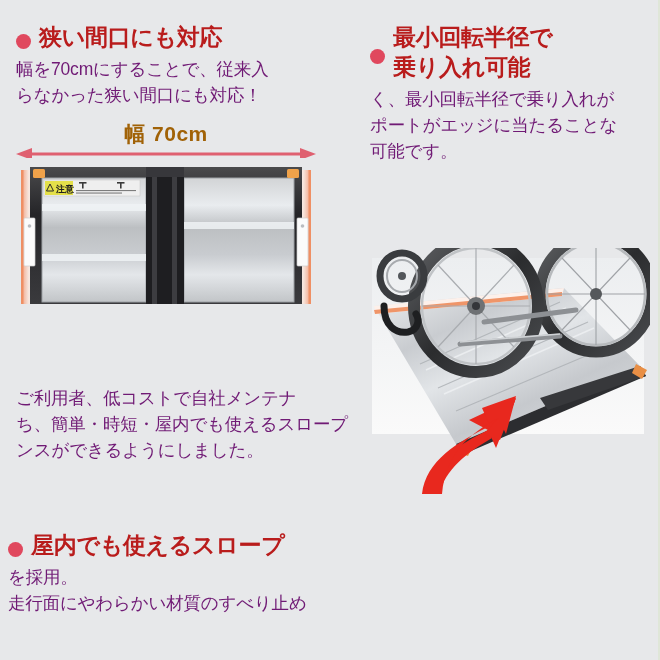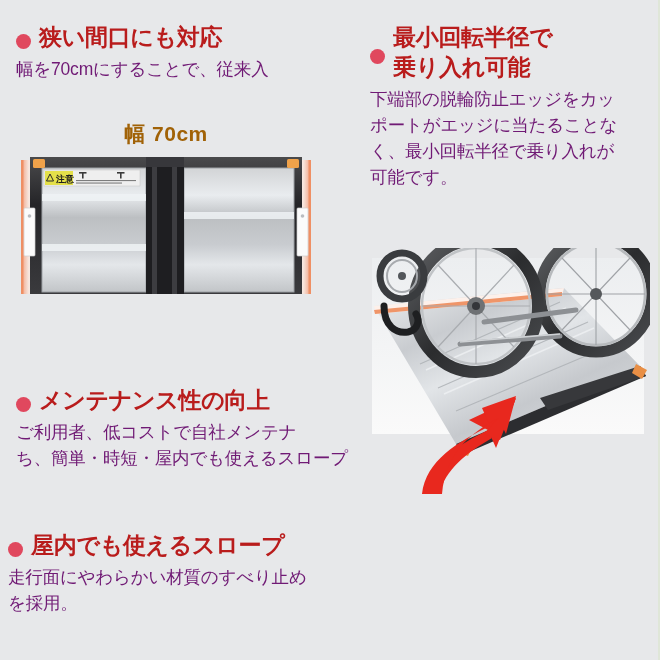--- a/index.html
+++ b/index.html
@@ -86,21 +86,21 @@
     color: #a16207;
     line-height: 24px;
   }
   .dim-arrow {
     position: absolute;
     left: 0; top: 25px;
     width: 300px; height: 14px;
   }
   .ramp-photo {
     position: absolute;
-    left: 0; top: 26px;
+    left: 0; top: 36px;
     width: 300px;
     height: 150px;
     overflow: hidden;
   }
   .ramp-svg { display: block; width: 300px; height: 150px; }
 
   
   #chair-figure {
     position: absolute;
     left: 364px;
@@ -118,20 +118,21 @@
 
   <div class="feature" id="f-narrow">
     <h2 class="feat-head">
       <span class="bullet"></span>
       <span class="head-lines">
         <span class="head-line">狭い間口にも対応</span>
       </span>
     </h2>
     <p class="feat-body">
       <span class="bline">幅を70cmにすることで、従来入</span>
+      <span class="bline">らなかった狭い間口にも対応！</span>
     </p>
   </div>
 
   <div id="ramp-figure">
 
     <div class="dim-label">幅 70cm</div>
 
     <svg class="dim-arrow" viewBox="0 0 300 14">
       <line x1="12" y1="7" x2="288" y2="7" stroke="#df6070" stroke-width="3"></line>
       <polygon points="0,7 16,1 16,13" fill="#df6070"></polygon>
@@ -221,23 +222,22 @@
 
   <div class="feature" id="f-radius">
     <h2 class="feat-head">
       <span class="bullet"></span>
       <span class="head-lines">
         <span class="head-line">最小回転半径で</span>
         <span class="head-line">乗り入れ可能</span>
       </span>
     </h2>
     <p class="feat-body">
-      <span class="bline">下端部の脱輪防止エッジをカッ</span>
+      <span class="bline">く、最小回転半径で乗り入れが</span>
       <span class="bline">ポートがエッジに当たることな</span>
-      <span class="bline">く、最小回転半径で乗り入れが</span>
       <span class="bline">可能です。</span>
     </p>
   </div>
 
   <div id="chair-figure">
     <svg class="chair-svg" viewBox="0 0 286 250">
       <defs>
         <linearGradient id="floorG" x1="0" y1="0" x2="0" y2="1">
           <stop offset="0%" stop-color="#eceef0"></stop>
           <stop offset="100%" stop-color="#fafafa"></stop>
@@ -339,38 +339,33 @@
           <path d="M105 172 L152 150 L132 200 L124 182 Z" fill="#e8281e"></path>
           <polygon points="152,150 120,186 136,192" fill="#e8281e"></polygon>
           <path d="M58 246 C62 212, 94 194, 126 178 L118 160 L152 148 L142 186 L134 170
                    C106 186, 82 204, 78 246 Z" fill="#e8281e"></path>
         </g>
       </g>
     </svg>
   </div>
 
   <div class="feature" id="f-maint">
-    <h2 class="feat-head">
-      <span class="bullet"></span>
-      <span class="head-lines">
-        <span class="head-line">メンテナンス性の向上</span>
-      </span>
-    </h2>
     <p class="feat-body">
       <span class="bline">ご利用者、低コストで自社メンテナ</span>
       <span class="bline">ち、簡単・時短・屋内でも使えるスロープ</span>
+      <span class="bline">ンスができるようにしました。</span>
     </p>
   </div>
 
   <div class="feature" id="f-indoor">
     <h2 class="feat-head">
       <span class="bullet"></span>
       <span class="head-lines">
         <span class="head-line">屋内でも使えるスロープ</span>
       </span>
     </h2>
     <p class="feat-body">
+      <span class="bline">を採用。</span>
       <span class="bline">走行面にやわらかい材質のすべり止め</span>
-      <span class="bline">を採用。</span>
     </p>
   </div>
 
 </div>
 
 </body></html>

